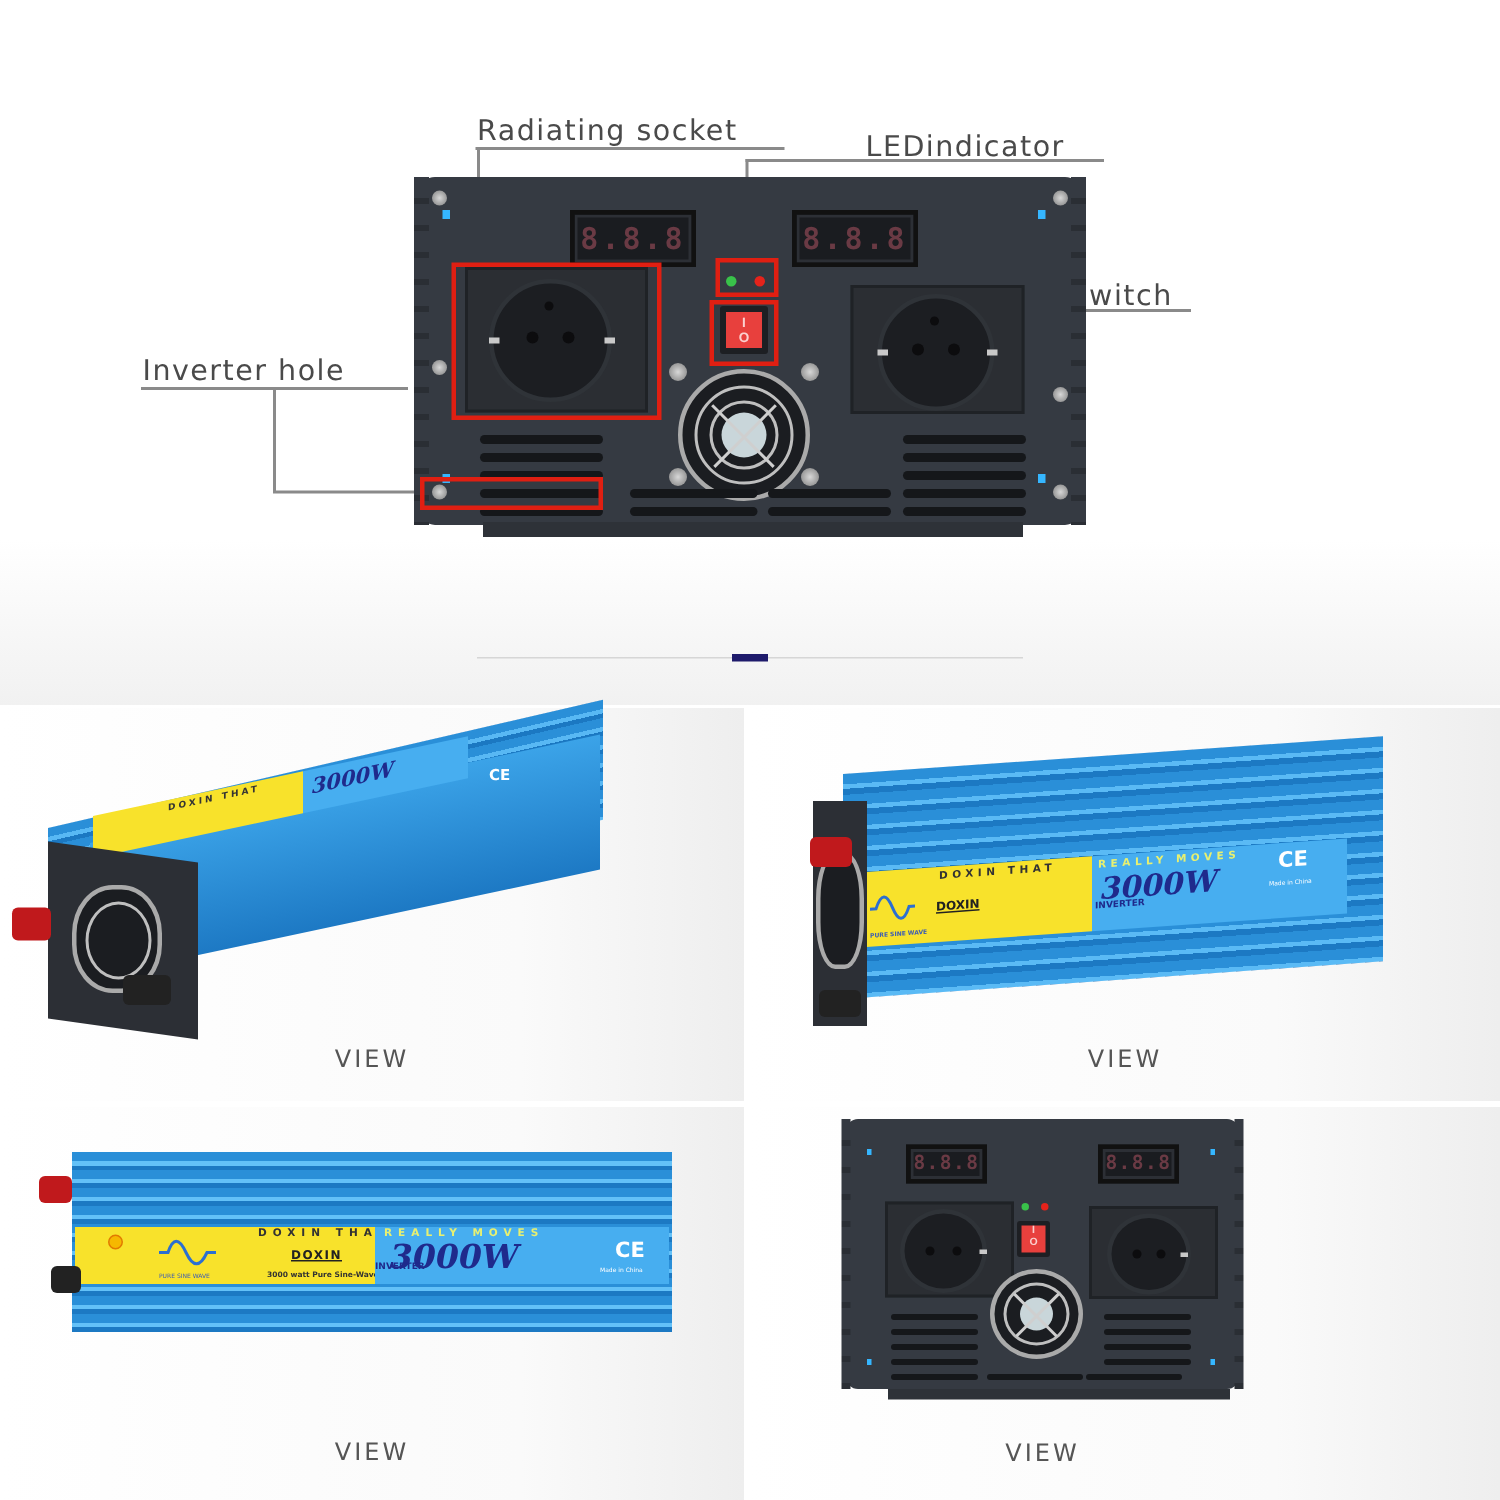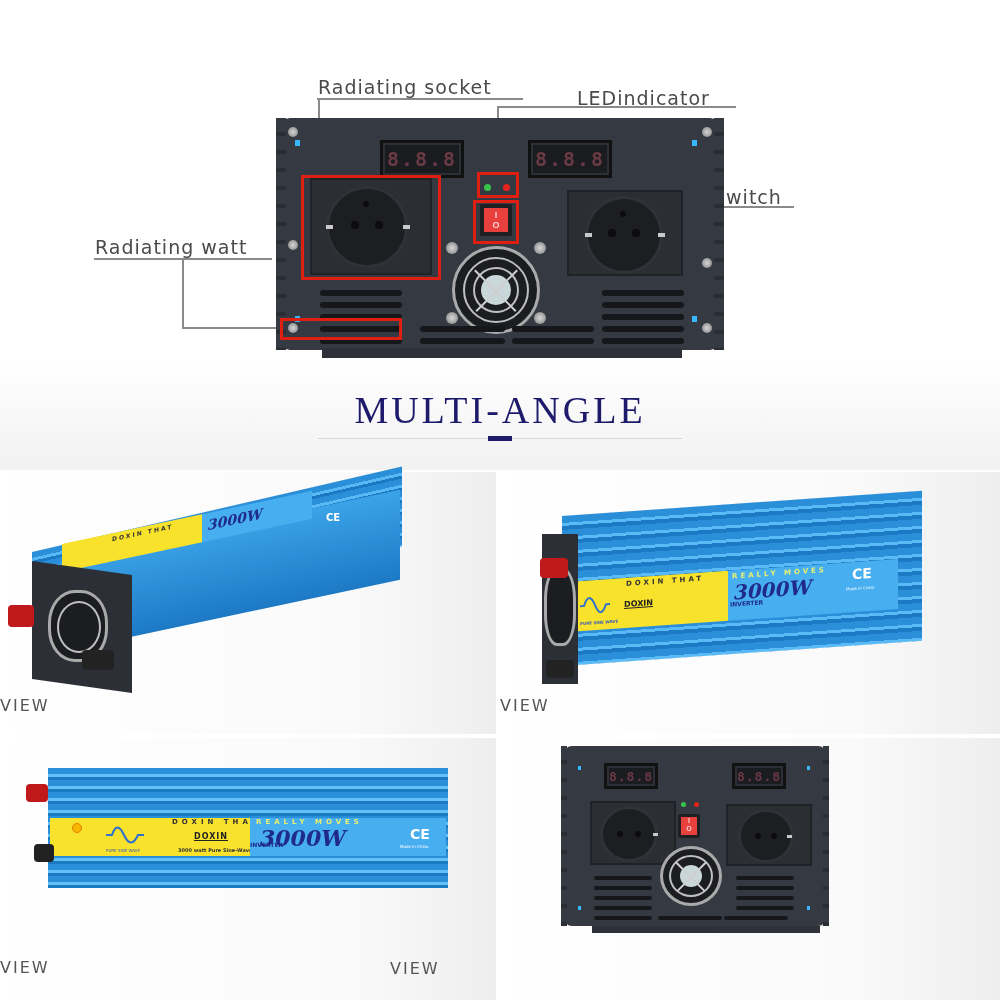--- a/index.html
+++ b/index.html
@@ -34,21 +34,21 @@
 .slot{position:absolute;height:6px;background:#15171a;border-radius:3px}
 .blue-dot{position:absolute;width:5px;height:6px;background:#35b6ff}
 .feet{position:absolute;background:#2e3238}
 
 .title{position:absolute;left:0;width:1000px;text-align:center;font-family:"Liberation Serif",serif;font-size:38px;color:#1e1a6b;letter-spacing:3px}
 .title-rule{position:absolute;height:1px;background:#d6d6d6}
 .title-accent{position:absolute;width:24px;height:5px;background:#1e1a6b}
 
 
 .cell{position:absolute;background:linear-gradient(90deg,#fff 0%,#fafafa 70%,#eeeeee 100%)}
-.view-label{position:absolute;left:0;right:0;font-family:"DejaVu Sans",sans-serif;font-size:16px;color:#555;letter-spacing:2px}
+.view-label{position:absolute;left:0;right:0;text-align:center;font-family:"DejaVu Sans",sans-serif;font-size:16px;color:#555;letter-spacing:2px}
 
 
 .body-blue{position:absolute;background:repeating-linear-gradient(180deg,#2a8fd8 0 6px,#58b8f4 6px 9px,#1b78c2 9px 12px)}
 .label-band{position:absolute;display:flex}
 .label-yellow{background:#f8e22b;position:relative}
 .label-blue{background:#47aef0;position:relative}
 .band-text{position:absolute;white-space:nowrap;font-family:"DejaVu Sans",sans-serif;font-weight:bold}
 .watt{position:absolute;white-space:nowrap;font-family:"DejaVu Serif",serif;font-style:italic;font-weight:bold;color:#1f2a8c}
 .ce{position:absolute;font-family:"DejaVu Sans",sans-serif;color:#fff;font-weight:bold}
 .end-cap{position:absolute;background:#2c2f35}
@@ -67,21 +67,21 @@
     <div class="callout-underline" style="left:317px;top:98px;width:206px"></div>
     <div class="leader" style="left:318px;top:98px;width:2px;height:74px"></div>
 
     <span class="callout-label" style="left:577px;top:87px">LEDindicator</span>
     <div class="callout-underline" style="left:497px;top:106px;width:239px"></div>
     <div class="leader" style="left:497px;top:106px;width:2px;height:66px"></div>
 
     <span class="callout-label" style="left:713px;top:186px">Switch</span>
     <div class="callout-underline" style="left:518px;top:206px;width:276px"></div>
 
-    <span class="callout-label" style="left:95px;top:236px">Radiating watt</span>
+    <span class="callout-label" style="left:95px;top:236px">Inverter hole</span>
     <div class="callout-underline" style="left:94px;top:258px;width:178px"></div>
     <div class="leader" style="left:182px;top:258px;width:2px;height:70px"></div>
     <div class="leader" style="left:182px;top:327px;width:100px;height:2px"></div>
 
     <div class="panel" style="left:280px;top:118px;width:440px;height:232px">
       <div class="edge-l" style="left:-4px"></div>
       <div class="edge-r" style="right:-4px"></div>
 
       <div class="blue-dot" style="left:15px;top:22px"></div>
       <div class="blue-dot" style="left:412px;top:22px"></div>
@@ -158,21 +158,20 @@
       <div class="slot" style="left:322px;top:208px;width:82px"></div>
       <div class="slot" style="left:322px;top:220px;width:82px"></div>
     </div>
     <div class="feet" style="left:322px;top:348px;width:360px;height:10px"></div>
 
     <div class="hl-box" style="left:301px;top:175px;width:140px;height:105px"></div>
     <div class="hl-box" style="left:477px;top:172px;width:42px;height:26px"></div>
     <div class="hl-box" style="left:473px;top:200px;width:46px;height:44px"></div>
     <div class="hl-box" style="left:280px;top:318px;width:122px;height:22px"></div>
 
-    <div class="title" style="top:388px">MULTI-ANGLE</div>
     <div class="title-rule" style="left:318px;top:438px;width:364px"></div>
     <div class="title-accent" style="left:488px;top:436px"></div>
   </section>
 
   <div class="cell" style="left:0;top:472px;width:496px;height:262px">
     <div class="body-blue" style="left:34px;top:58px;width:370px;height:80px;transform:skewY(-13deg);transform-origin:0 100%;left:32px;top:80px"></div>
     <div class="abs" style="left:60px;top:90px;width:340px;height:90px;background:linear-gradient(180deg,#3ba3e8,#1d79c4);transform:skewY(-12deg);transform-origin:0 0"></div>
     <div class="label-band" style="left:62px;top:72px;width:250px;height:28px;transform:skewY(-12deg);transform-origin:0 0">
       <div class="label-yellow" style="width:140px;height:100%">
         <span class="band-text" style="left:50px;top:2px;font-size:6px;color:#333;letter-spacing:2px">DOXIN THAT</span>

